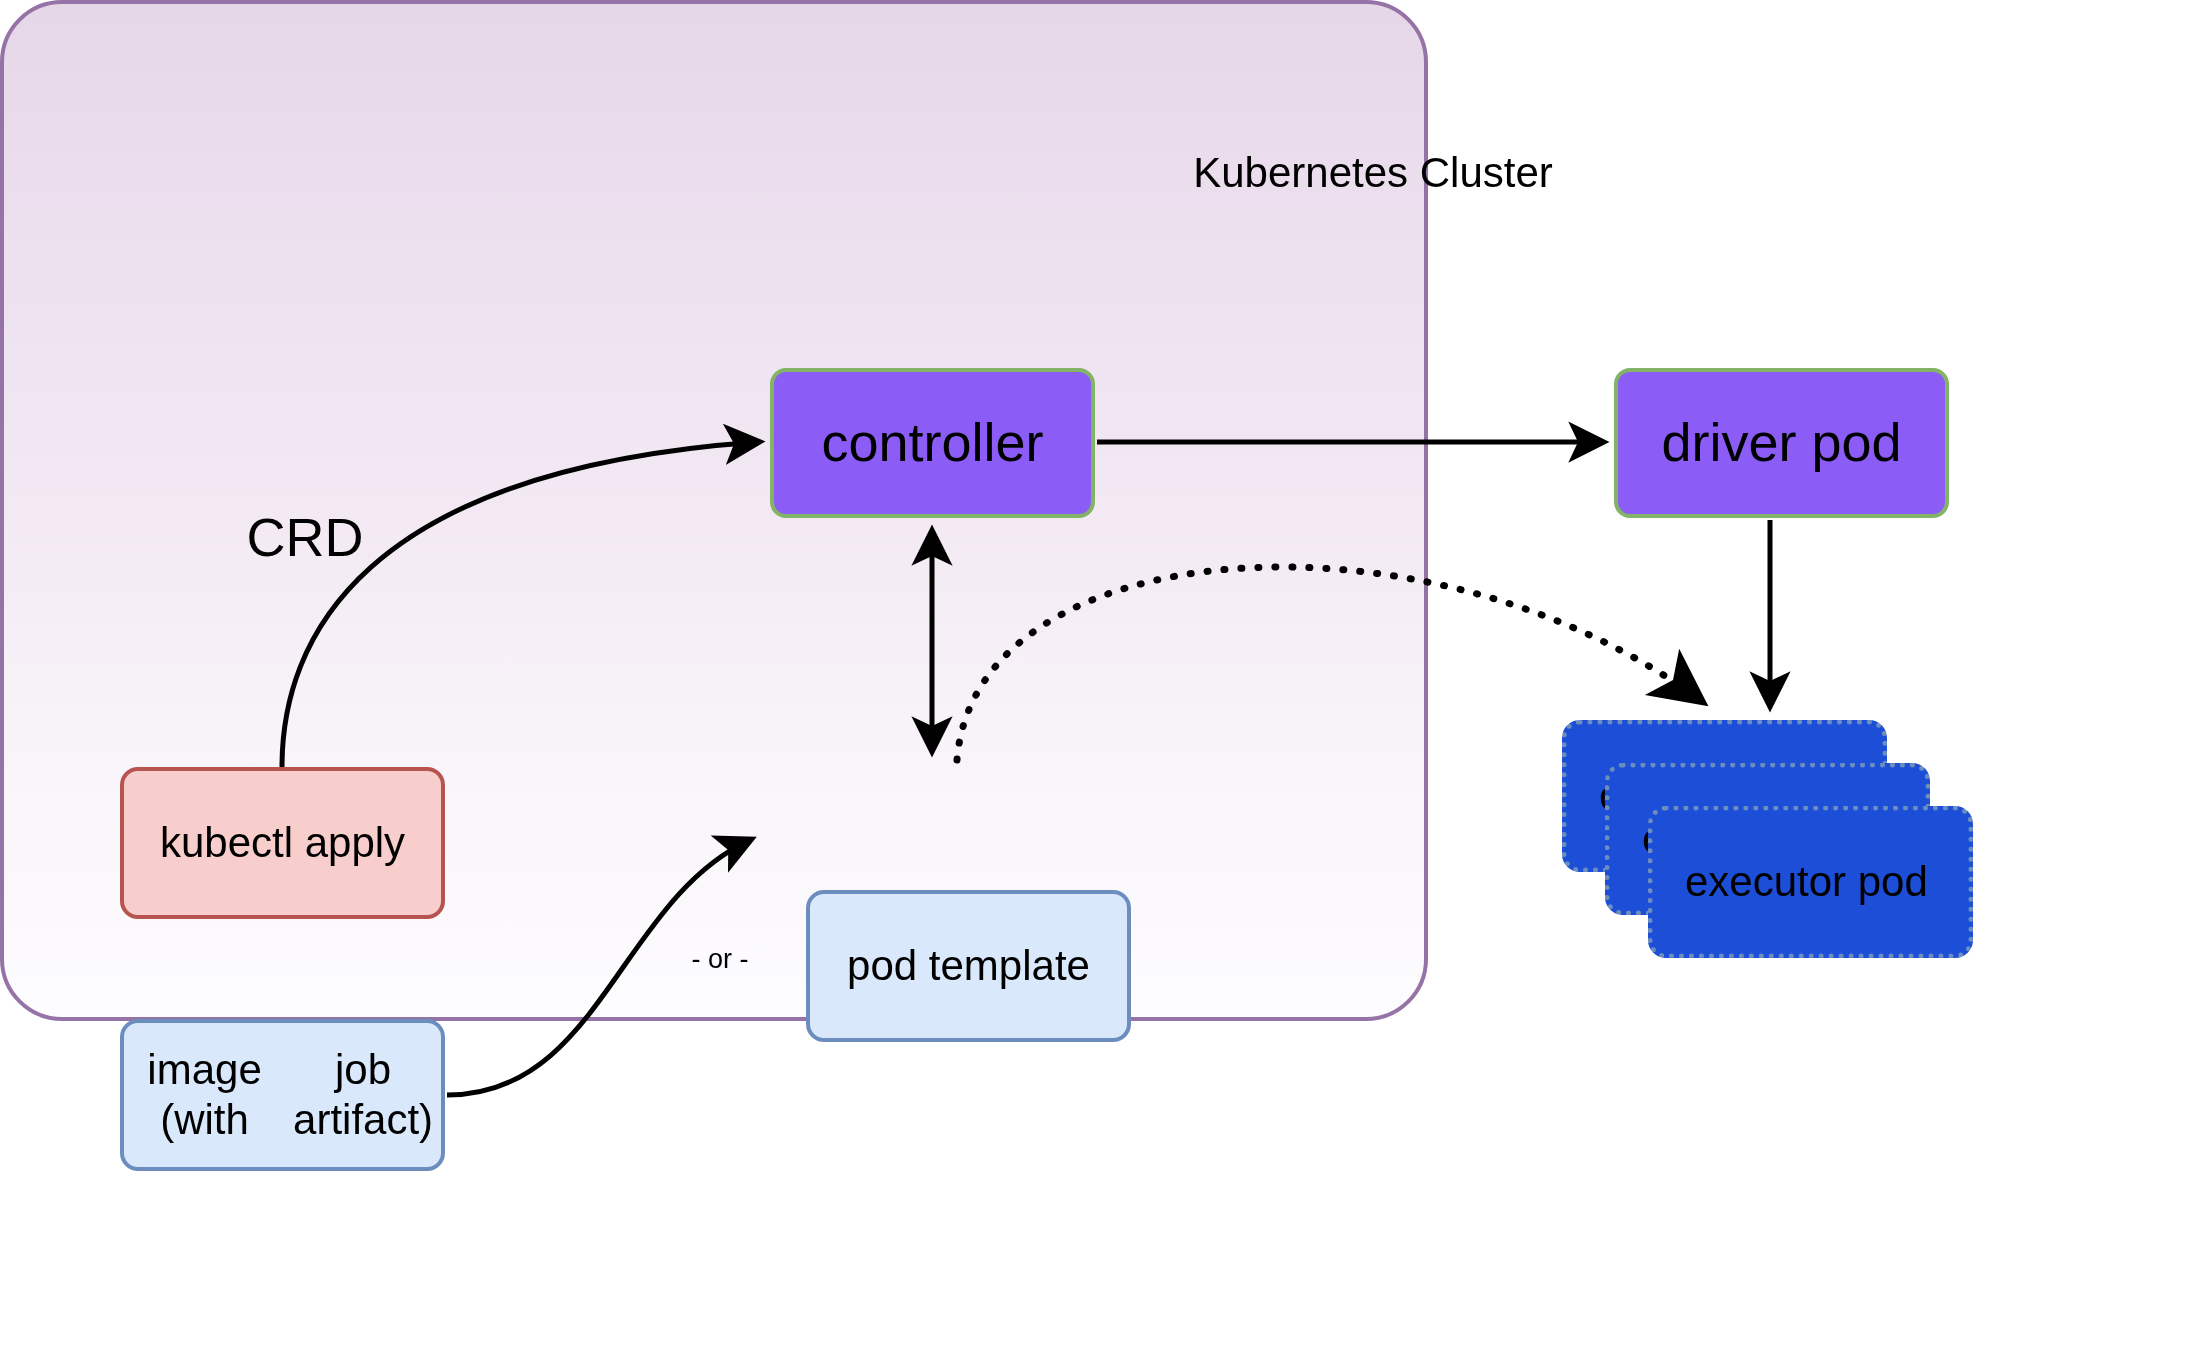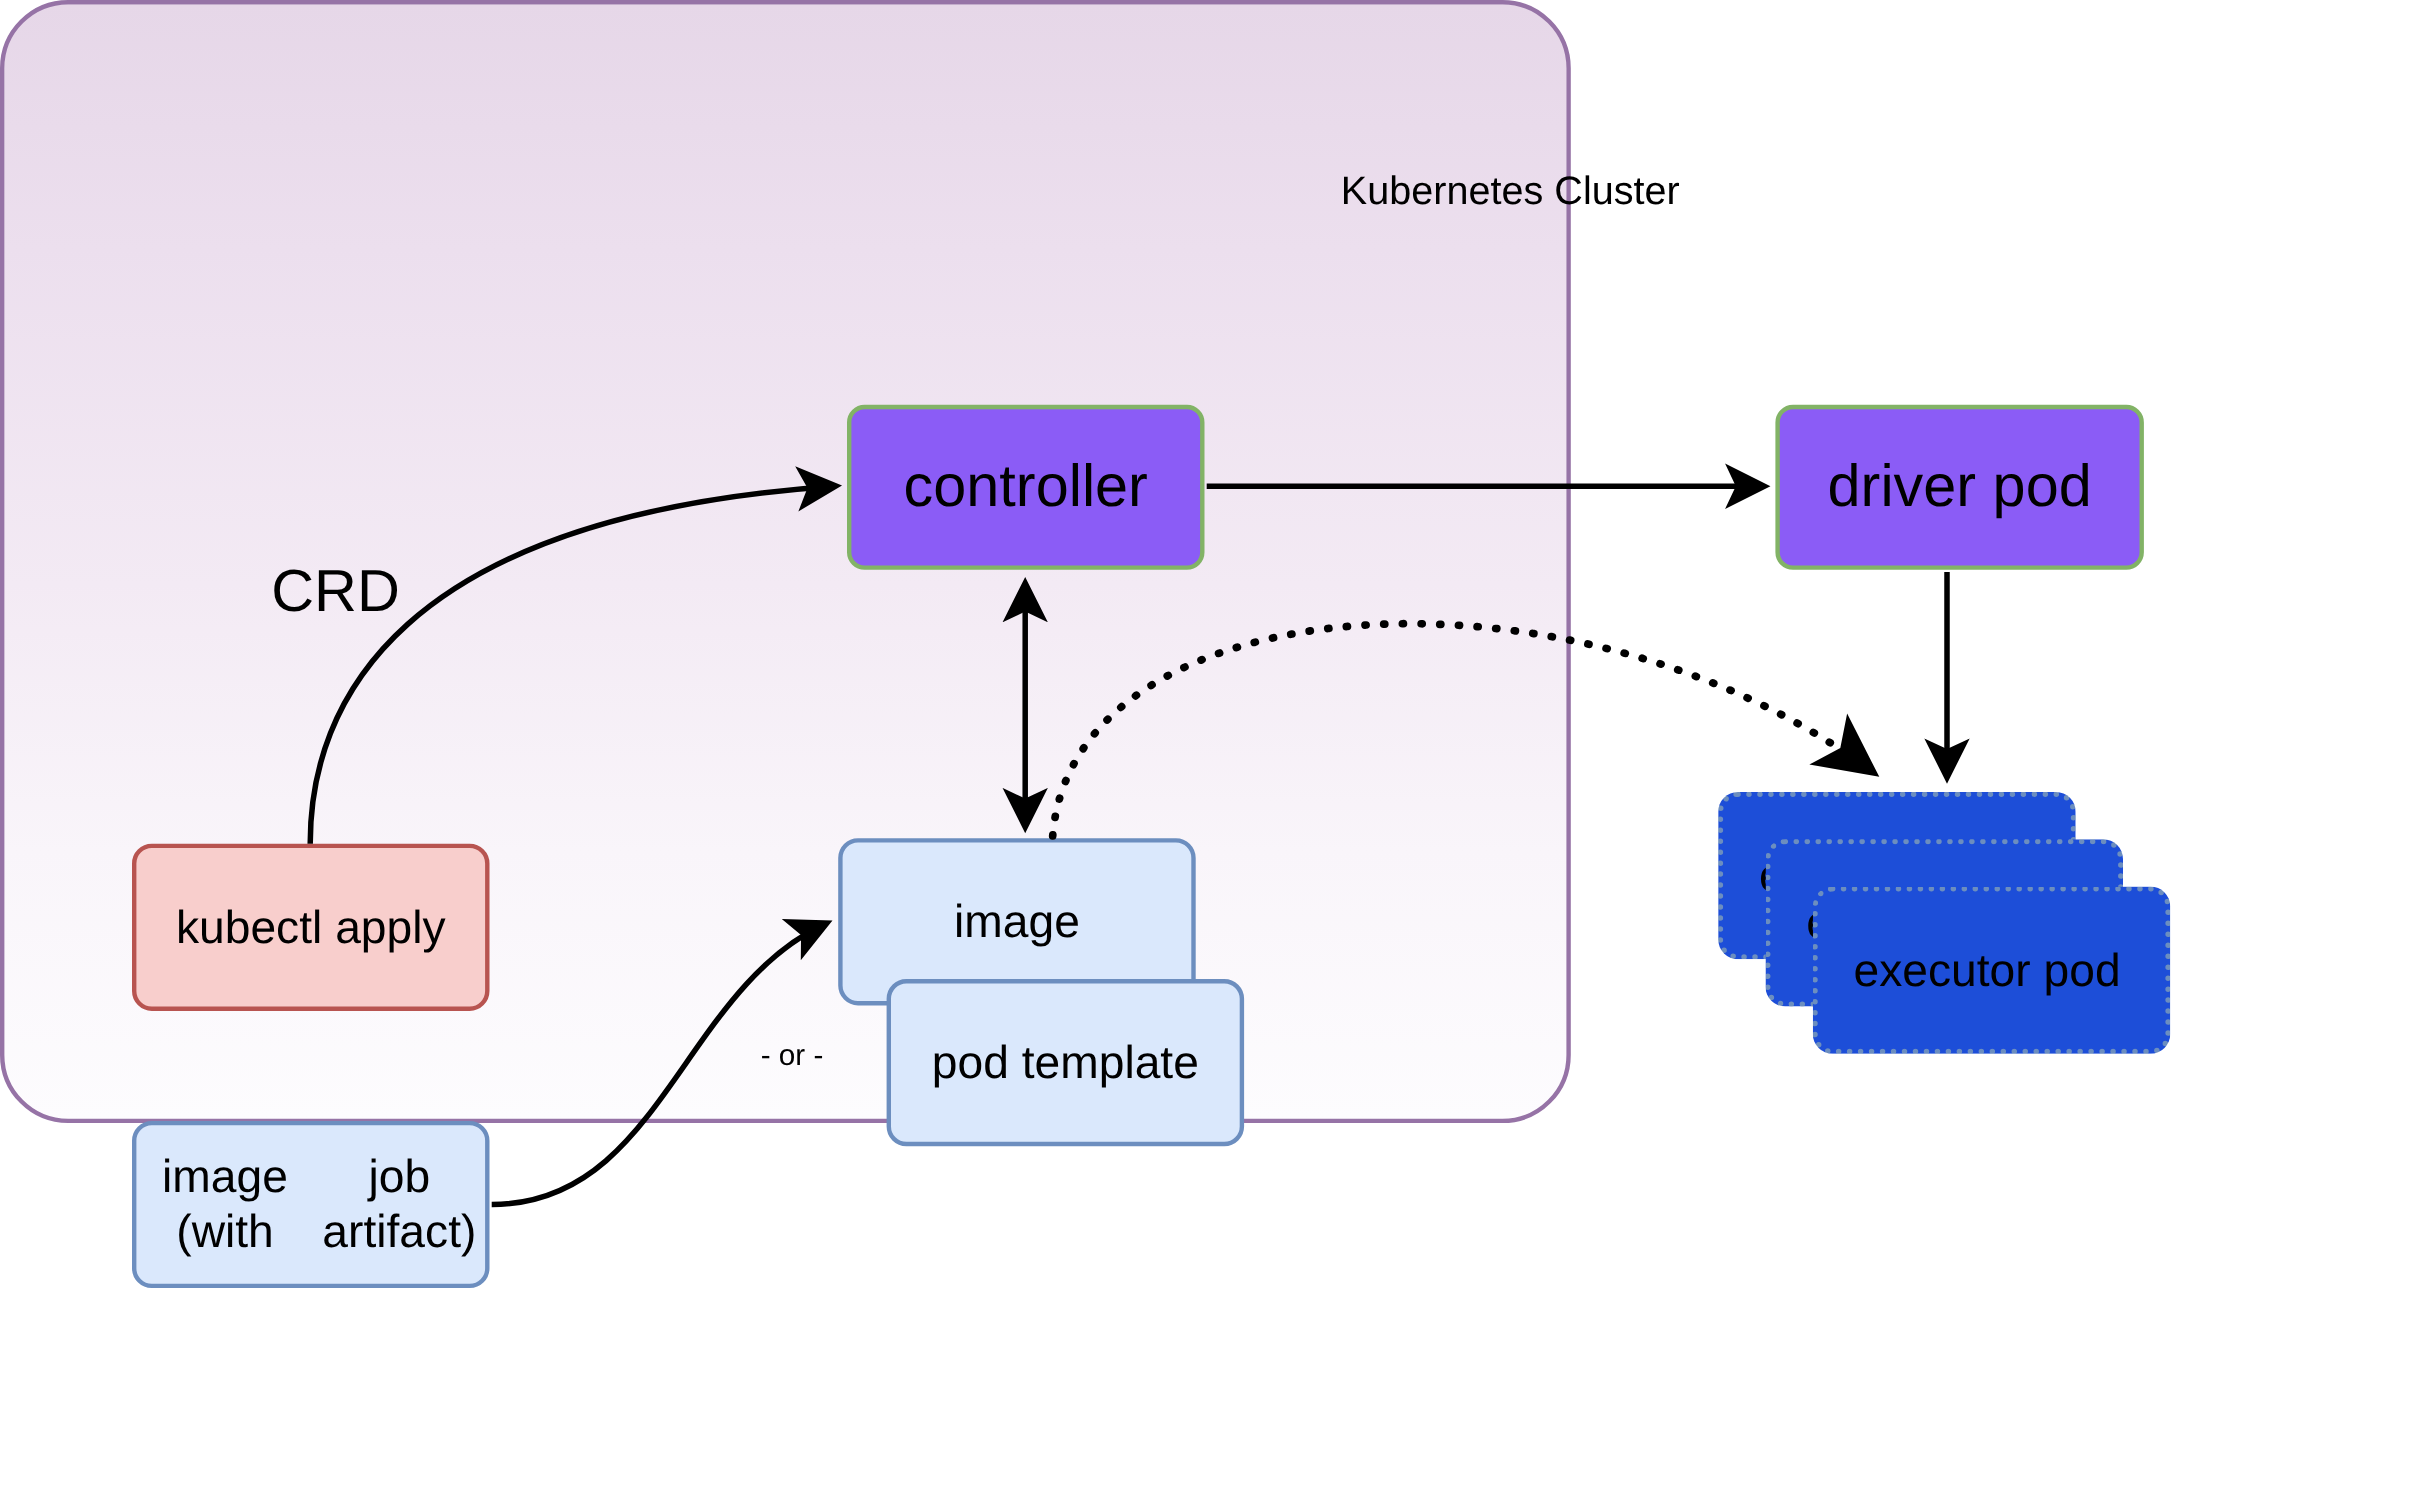--- a/index.html
+++ b/index.html
@@ -35,21 +35,21 @@
     height: 1013px;
     border: 4px solid #9673a6;
     border-radius: 62px;
     background: linear-gradient(180deg, #e6d7e8 0%, #ecdfee 22%, #f3eaf4 52%, #f9f5fa 76%, #fdfcfe 100%);
   }
   #cluster-title {
     left: 663px;
     top: 143px;
     width: 1420px;
     height: 60px;
-    font-size: 36px;
+    font-size: 42px;
   }
   
   .green {
     background: #8b5cf6;
     border: 4px solid #82b366;
     border-radius: 16px;
     font-size: 54px;
   }
   #controller { left: 770px; top: 368px; width: 325px; height: 150px; }
   #driver-pod { left: 1614px; top: 368px; width: 335px; height: 150px; }
@@ -115,21 +115,20 @@
   <div class="node green" id="driver-pod">driver pod</div>
 
   <div class="node" id="kubectl-apply">kubectl apply</div>
 
   <div class="node blue" id="image-artifact">
     <span>image (with</span>
       <br>
     <span>job artifact)</span>
   </div>
 
-  <div class="node blue" id="image-box">image</div>
 
   <div class="node blue" id="pod-template">pod template</div>
 
   <div class="node" id="or-label">- or -</div>
 
   <div class="node dotted" id="exec-1">executor pod</div>
 
   <div class="node dotted" id="exec-2">executor pod</div>
 
   <div class="node dotted" id="exec-3">executor pod</div>

